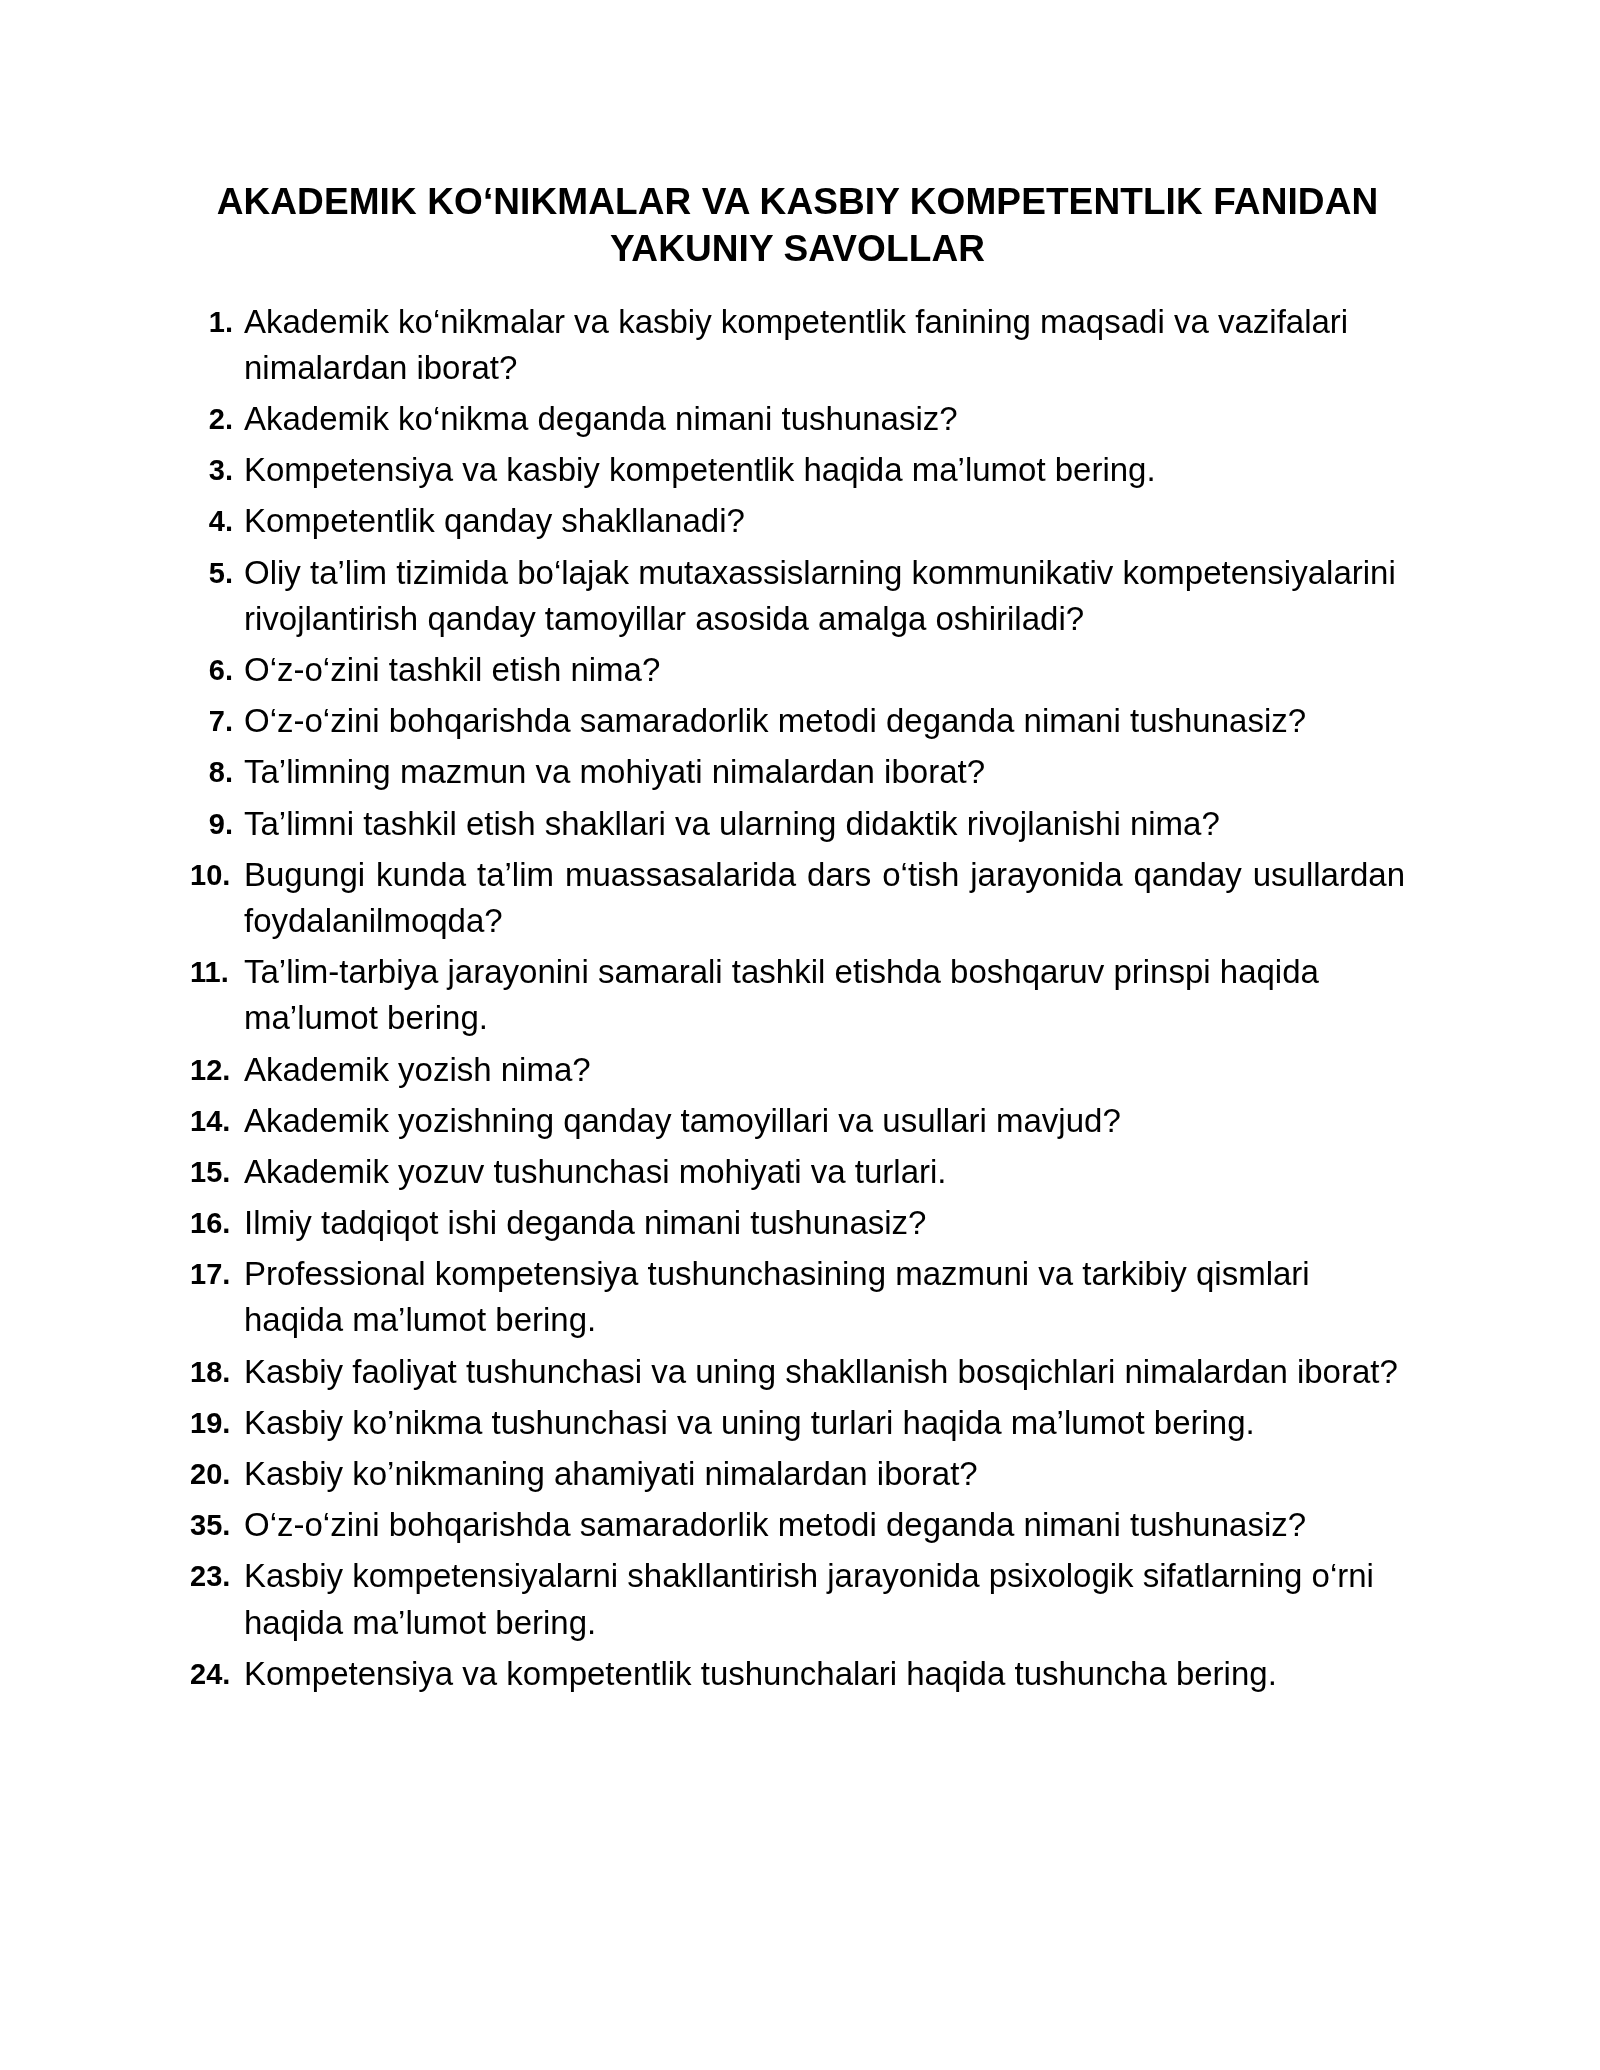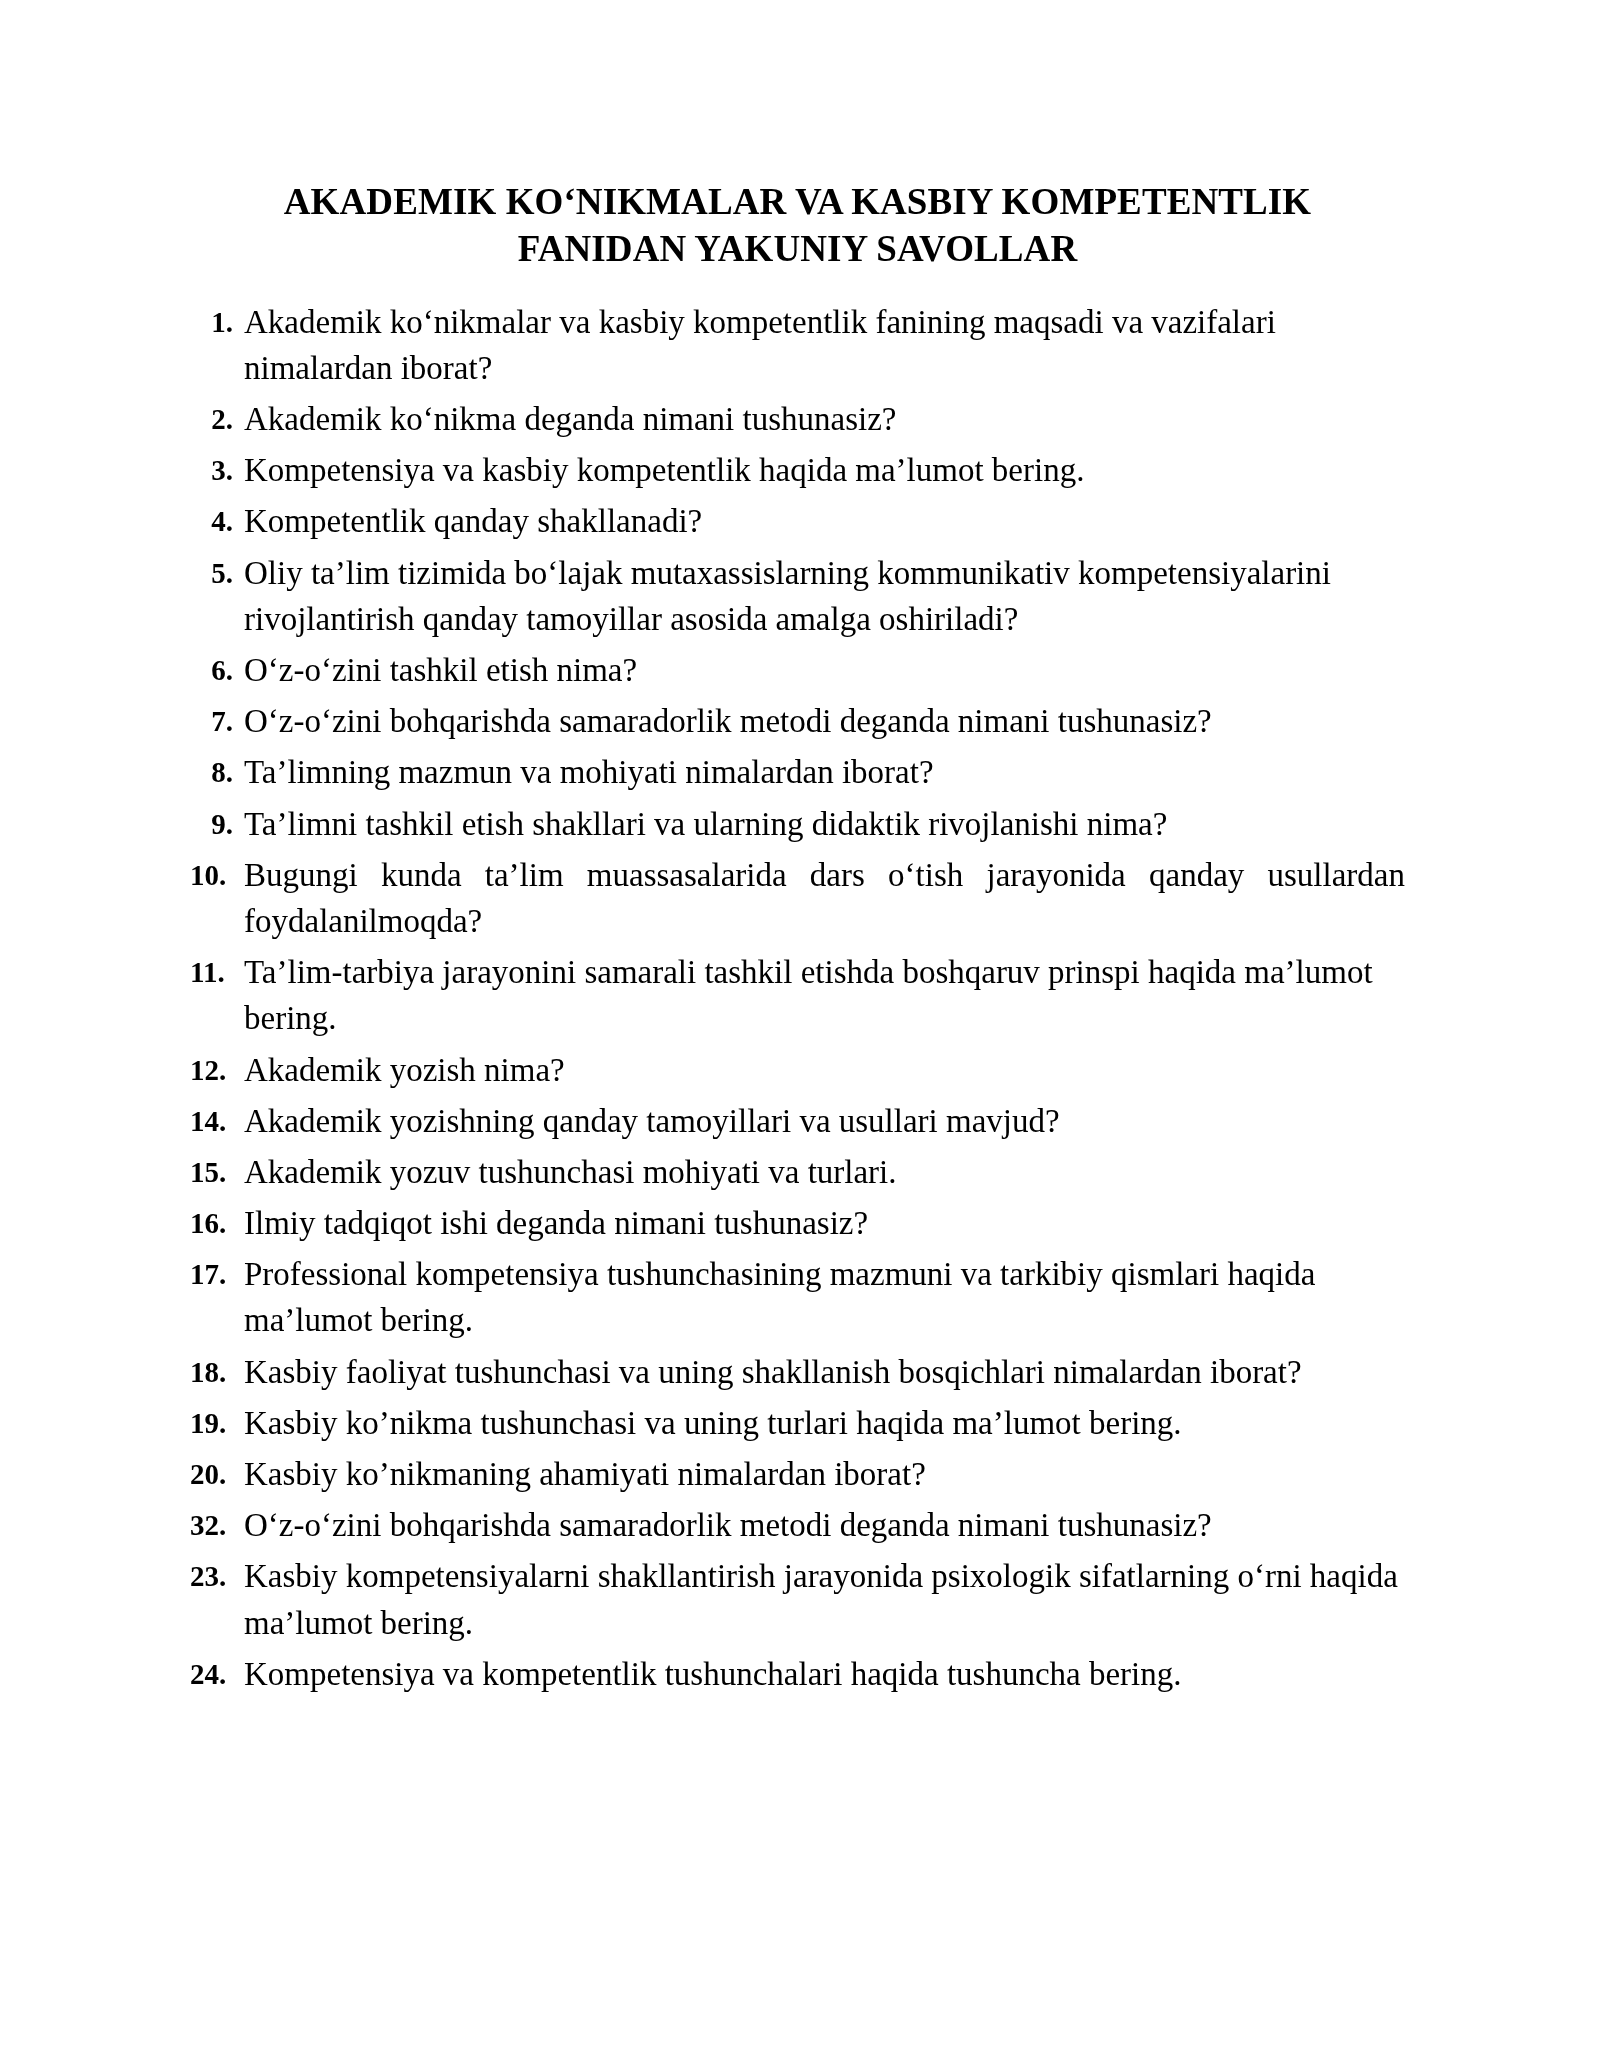--- a/index.html
+++ b/index.html
@@ -8,21 +8,21 @@
     padding: 0;
     background: #ffffff;
   }
   .page {
     position: relative;
     width: 1600px;
     height: 2070px;
     margin: 0 auto;
     background: #ffffff;
     box-sizing: border-box;
-    font-family: Liberation Serif, serif;
+    font-family: Liberation Sans, sans-serif;
     color: #000000;
     overflow: hidden;
   }
   .content {
     position: absolute;
     left: 190px;
     top: 178px;
     width: 1215px;
   }
   .doc-title {
@@ -155,21 +155,21 @@
         </li>
         <li class="q-item">
           <span class="q-num wide">19.</span>
           <span class="q-text">Kasbiy ko’nikma tushunchasi va uning turlari haqida ma’lumot bering.</span>
         </li>
         <li class="q-item">
           <span class="q-num wide">20.</span>
           <span class="q-text">Kasbiy ko’nikmaning ahamiyati nimalardan iborat?</span>
         </li>
         <li class="q-item">
-          <span class="q-num wide">32.</span>
+          <span class="q-num wide">35.</span>
           <span class="q-text">O‘z-o‘zini bohqarishda samaradorlik metodi deganda nimani tushunasiz?</span>
         </li>
         <li class="q-item">
           <span class="q-num wide">23.</span>
           <span class="q-text">Kasbiy kompetensiyalarni shakllantirish jarayonida psixologik sifatlarning o‘rni haqida ma’lumot bering.</span>
         </li>
         <li class="q-item">
           <span class="q-num wide">24.</span>
           <span class="q-text">Kompetensiya va kompetentlik tushunchalari haqida tushuncha bering.</span>
         </li>

